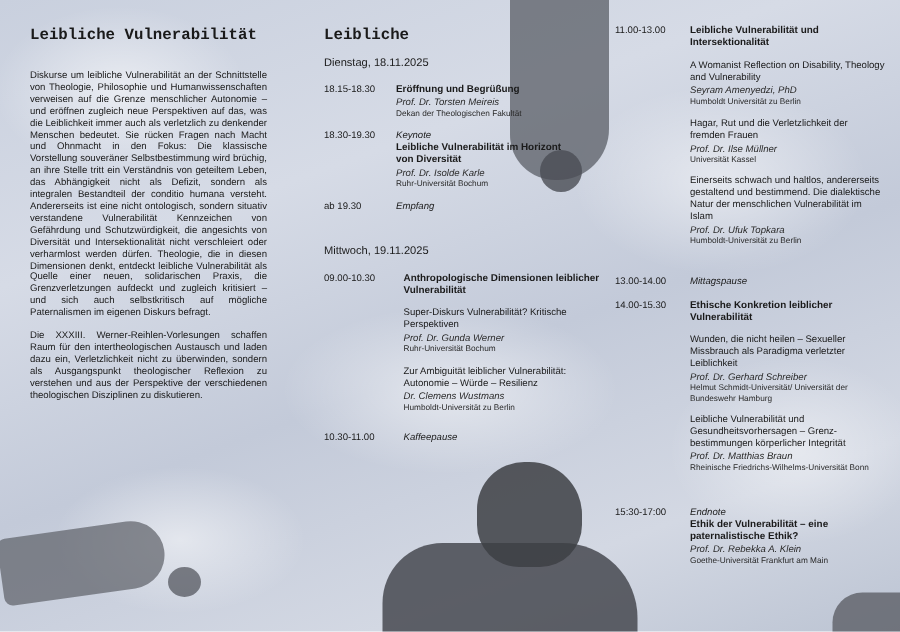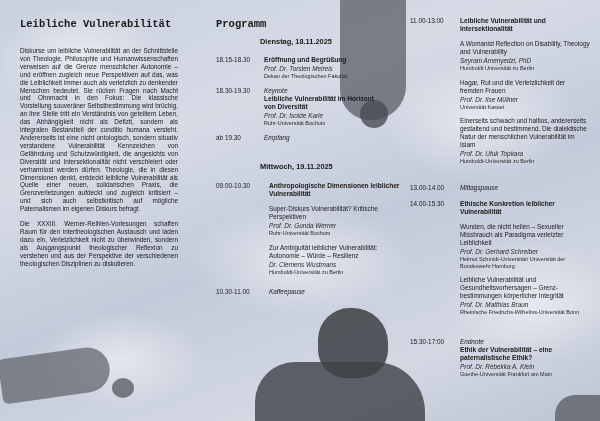--- a/index.html
+++ b/index.html
@@ -27,21 +27,21 @@
   .col1 { left:20px; width:158px; }
   .col2 { left:216px; width:180px; }
   .col3 { left:410px; width:185px; }
 
   .h1 { font-size:10.5px; font-weight:bold; margin:0;font-family:Liberation Mono, monospace; }
   .col1 .h1 { position:absolute; top:18px; white-space:nowrap; }
   .col1 .intro { position:absolute; top:47px; width:158px; }
   .col1 p { font-size:6.4px; line-height:7.9px; margin:0 0 7px 0; text-align:justify; }
 
   .col2 .h1 { position:absolute; top:18px; }
-  .day { font-size:7.4px; font-weight:bold; position:absolute; white-space:nowrap;margin-left:44px; }
+  .day { font-size:7.4px; font-weight:normal; position:absolute; white-space:nowrap; }
   .entry { position:absolute; left:0; width:180px; }
   .col3 .entry { width:190px; }
   .time { position:absolute; left:0; top:0; font-size:6.4px; white-space:nowrap; }
   .body { position:absolute; left:48px; top:0; width:140px; }
   .col3 .body { left:48px; width:140px; }
   .title { font-size:6.6px; font-weight:bold; line-height:8px; margin:0; }
   .label { font-size:6.4px; font-style:italic; line-height:8px; margin:0; }
   .talk { font-size:6.4px; line-height:8px; margin:0; }
   .speaker { font-size:6.4px; font-style:italic; line-height:8px; margin:1px 0 0 0; color:#2a2a2a;}
   .affil { font-size:5.5px; line-height:6.6px; margin:0; color:#2a2a2a;}
@@ -60,21 +60,21 @@
 
 <div class="col col1">
   <h1 class="h1">Leibliche Vulnerabilität</h1>
   <div class="intro">
     <p>Diskurse um leibliche Vulnerabilität an der Schnittstelle von Theologie, Philosophie und Humanwissenschaften verweisen auf die Grenze menschlicher Autonomie – und eröffnen zugleich neue Perspektiven auf das, was die Leiblichkeit immer auch als verletzlich zu denkender Menschen bedeutet. Sie rücken Fragen nach Macht und Ohnmacht in den Fokus: Die klassische Vorstellung souveräner Selbstbestimmung wird brüchig, an ihre Stelle tritt ein Verständnis von geteiltem Leben, das Abhängigkeit nicht als Defizit, sondern als integralen Bestandteil der conditio humana versteht. Andererseits ist eine nicht ontologisch, sondern situativ verstandene Vulnerabilität Kennzeichen von Gefährdung und Schutzwürdigkeit, die angesichts von Diversität und Intersektionalität nicht verschleiert oder verharmlost werden dürfen. Theologie, die in diesen Dimensionen denkt, entdeckt leibliche Vulnerabilität als Quelle einer neuen, solidarischen Praxis, die Grenzverletzungen aufdeckt und zugleich kritisiert – und sich auch selbstkritisch auf mögliche Paternalismen im eigenen Diskurs befragt.</p>
     <p>Die XXXIII. Werner-Reihlen-Vorlesungen schaffen Raum für den intertheologischen Austausch und laden dazu ein, Verletzlichkeit nicht zu überwinden, sondern als Ausgangspunkt theologischer Reflexion zu verstehen und aus der Perspektive der verschiedenen theologischen Disziplinen zu diskutieren.</p>
   </div>
 </div>
 
 <div class="col col2">
-  <h1 class="h1">Programm</h1>
+  <h1 class="h1">Leibliche</h1>
   <div class="day" style="top:37px;">Dienstag, 18.11.2025</div>
 
   <div class="entry" style="top:56px;">
     <div class="time">18.15-18.30</div>
     <div class="body">
       <p class="title">Eröffnung und Begrüßung</p>
       <p class="speaker">Prof. Dr. Torsten Meireis</p>
       <p class="affil">Dekan der Theologischen Fakultät</p>
     </div>
   </div>

